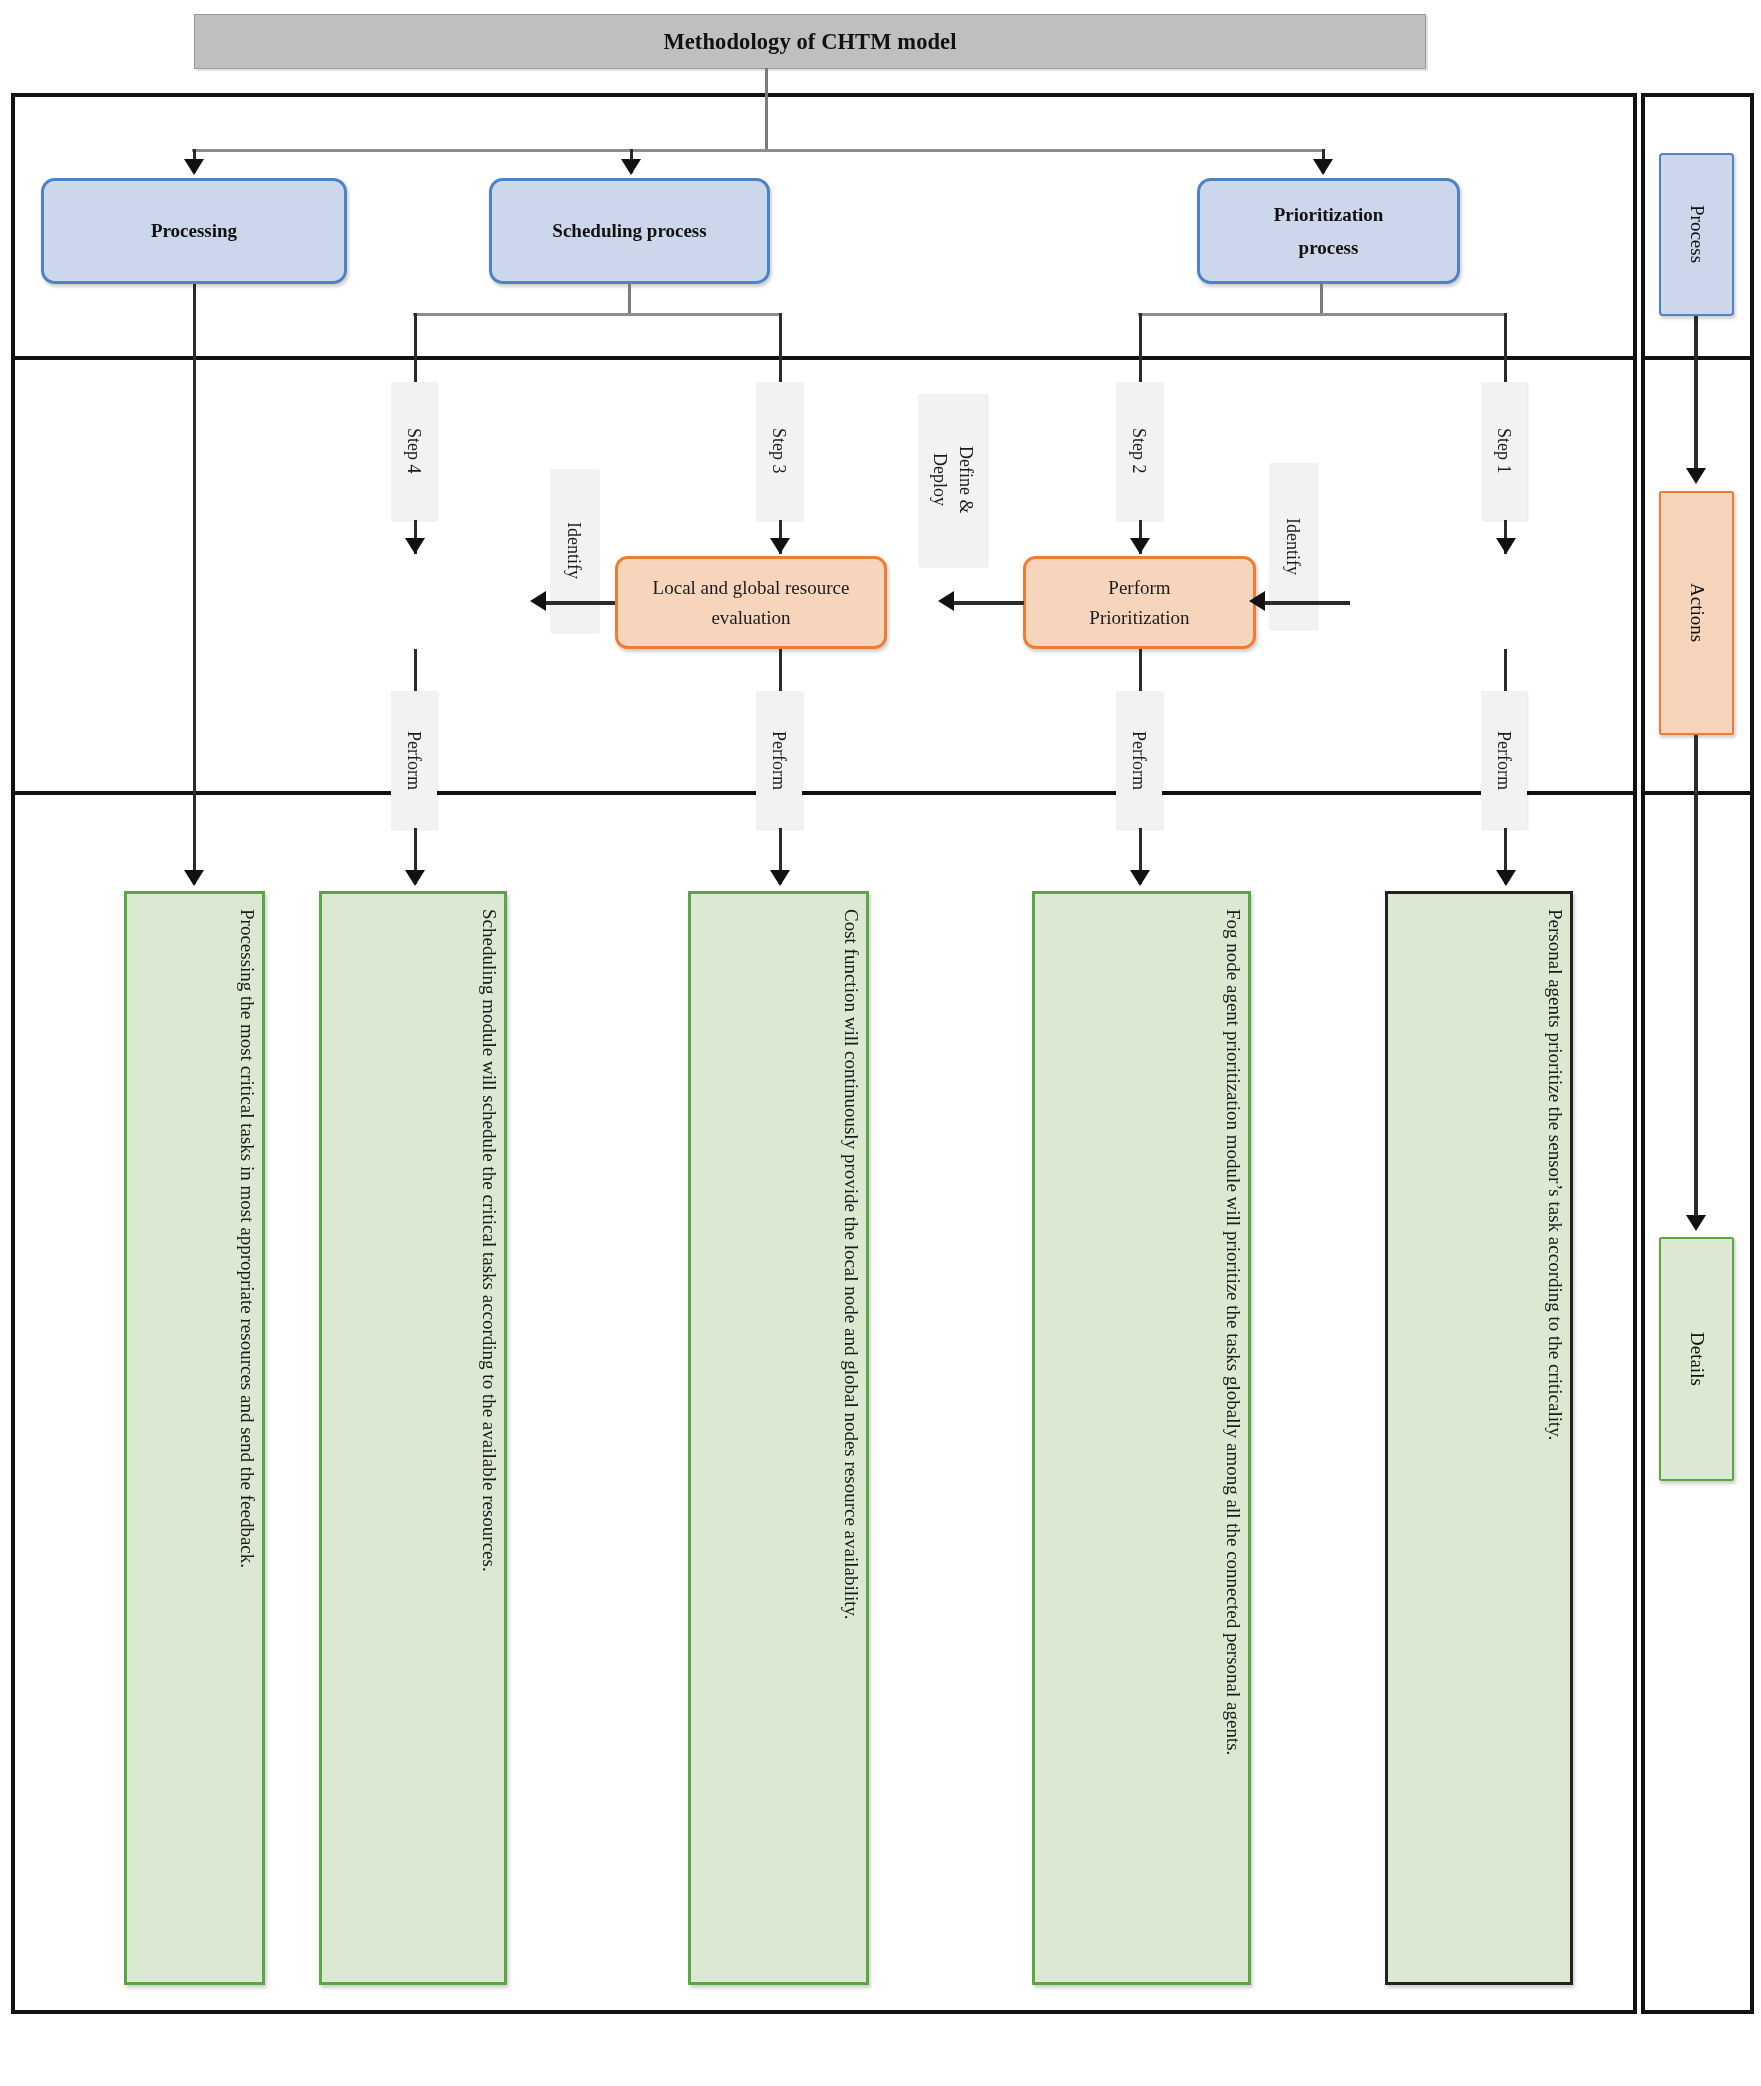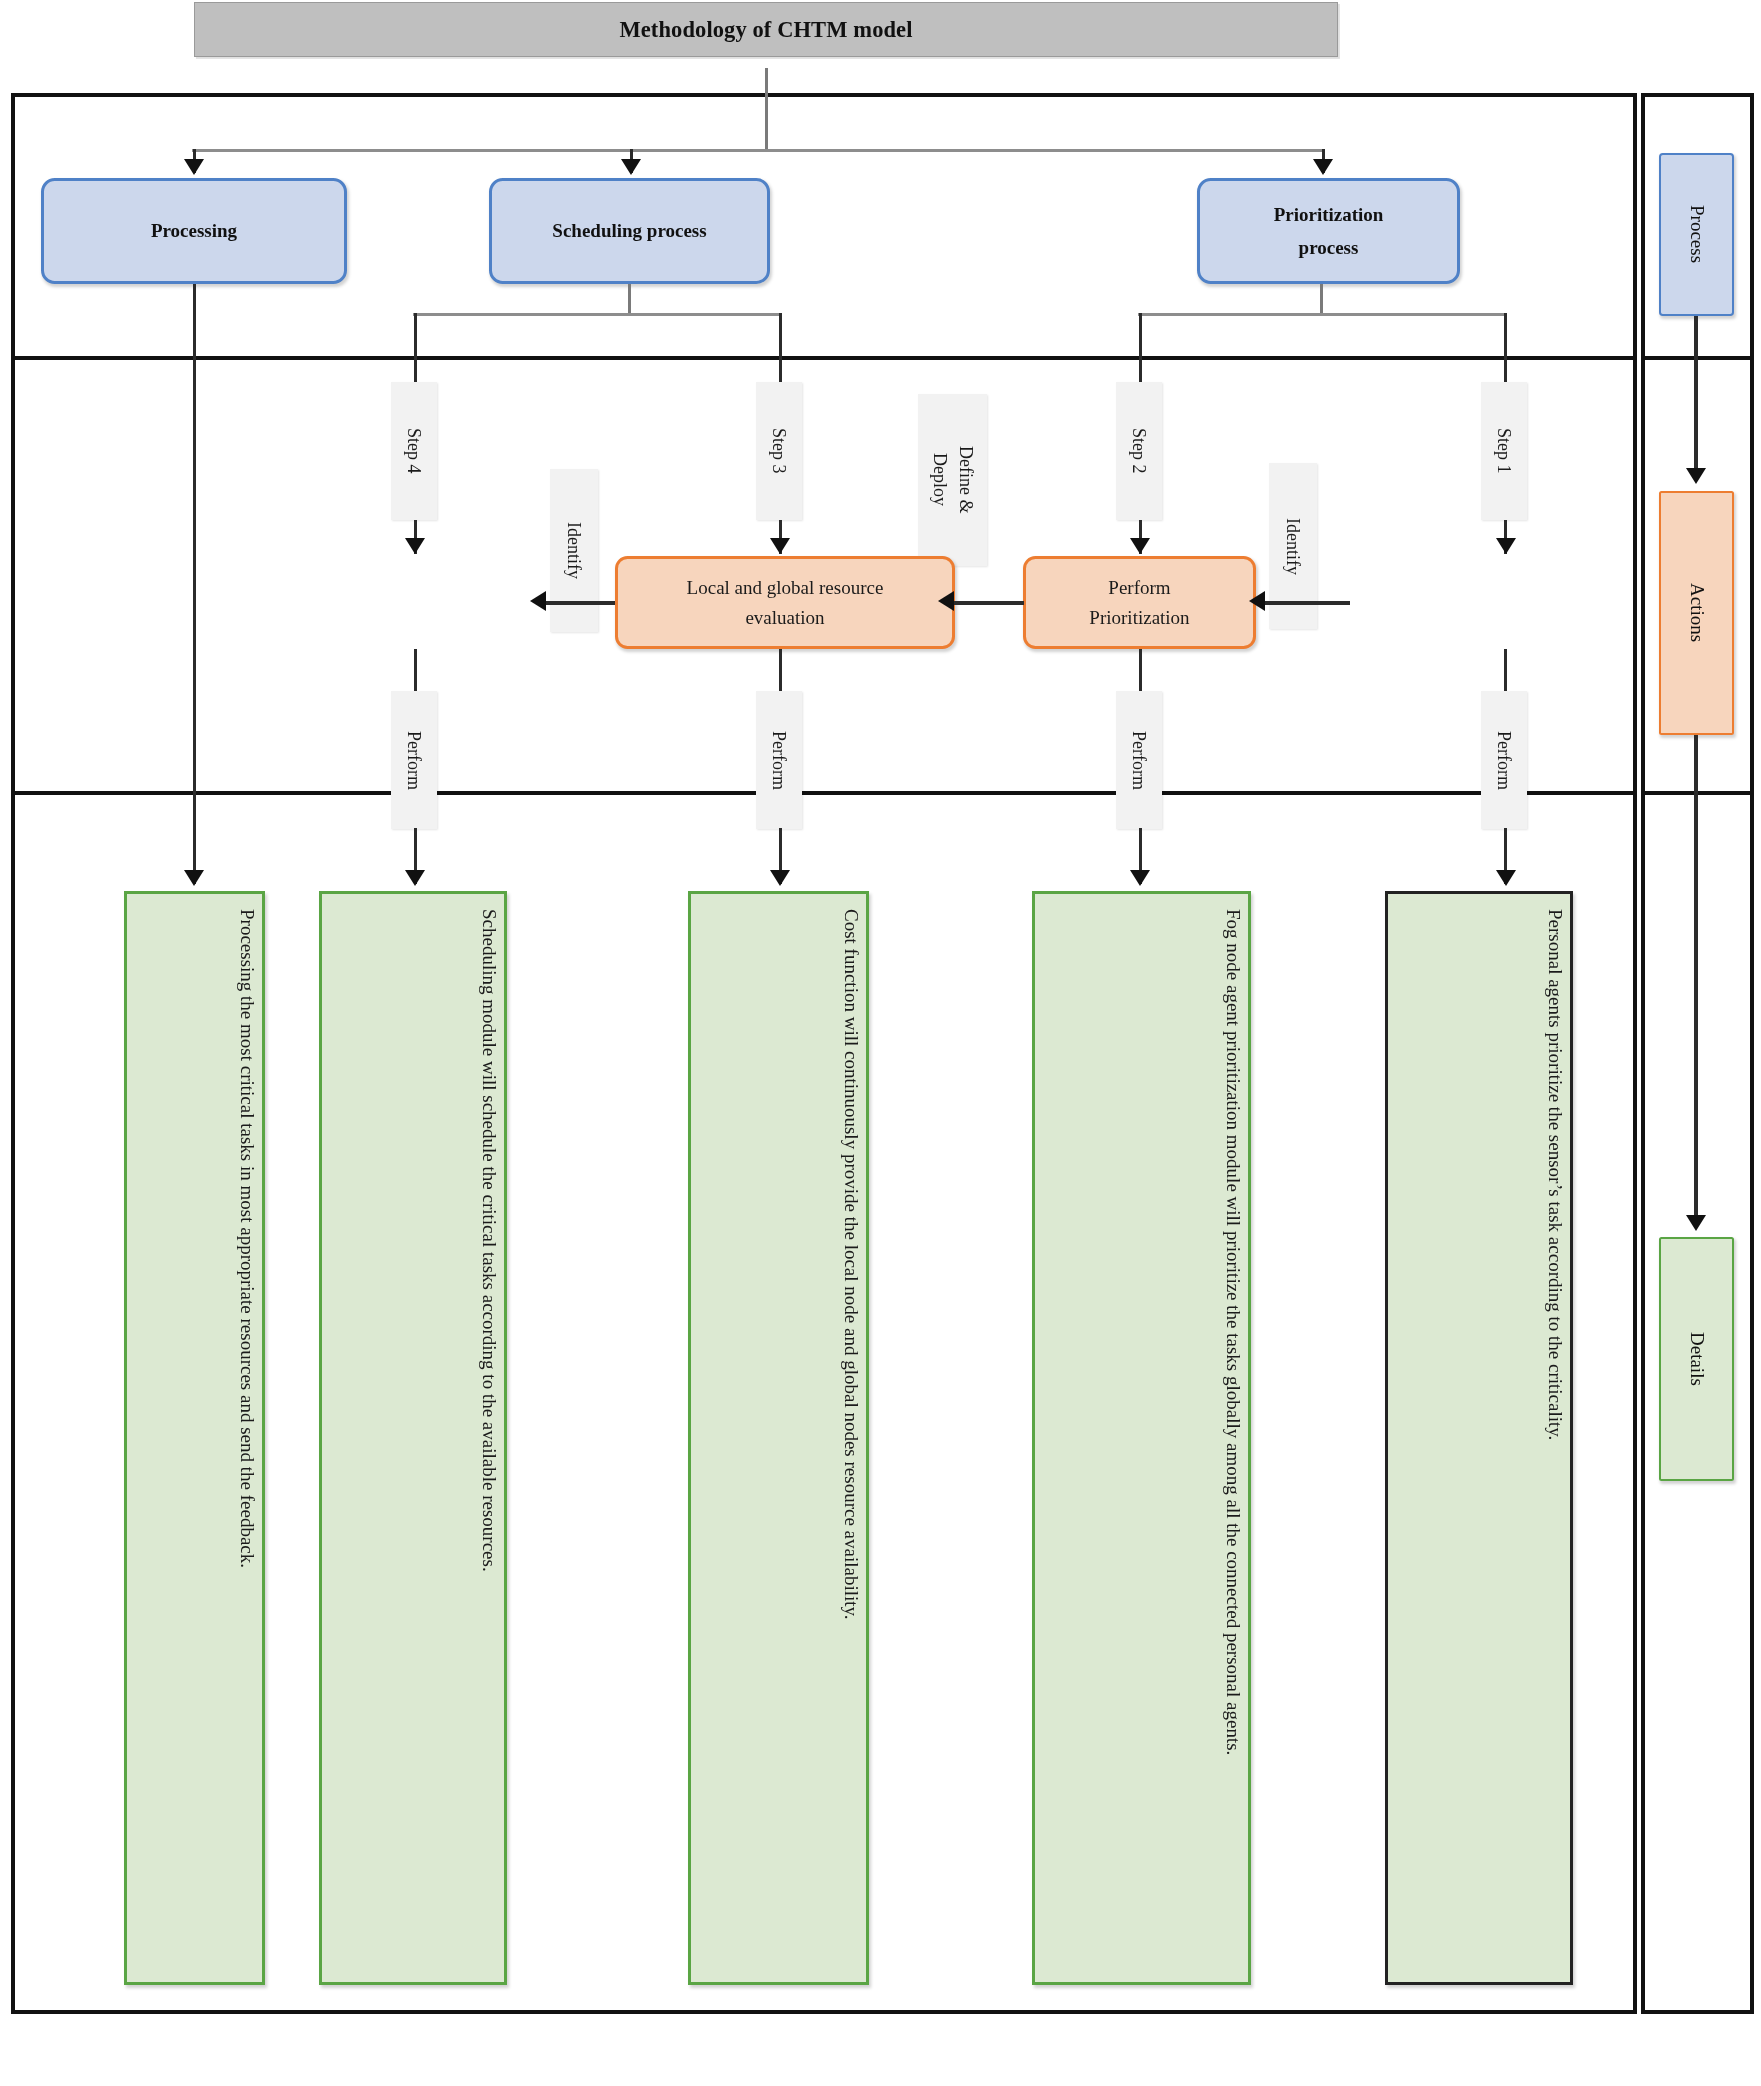--- a/index.html
+++ b/index.html
@@ -4,21 +4,21 @@
 <style>
   html,body{margin:0;padding:0;background:#fff;}
   body{font-family:"Liberation Serif",serif;}
   #stage{position:relative;width:1761px;height:2087px;background:#fff;overflow:hidden;}
 
   
   .abs{position:absolute;box-sizing:border-box;}
 
   
   .title-bar{
-    left:194px;top:2px;width:1144px;height:55px;
+    left:194px;top:14px;width:1232px;height:55px;
     background:#bfbfbf;border:0.6px solid #9a9a9a;
     display:flex;align-items:center;justify-content:center;
     font-weight:bold;font-size:22.5px;color:#111;letter-spacing:0.1px;
     box-shadow:1.9px 1.9px 0 rgba(0,0,0,.12);
   }
 
   
   .frame-main{left:11.3px;top:93px;width:1626px;height:1921px;border:4.4px solid #111;background:transparent;}
   .frame-legend{left:1641px;top:93px;width:113px;height:1921px;border:4.4px solid #111;background:transparent;}
   .hline{background:#111;height:4.4px;}
@@ -175,21 +175,21 @@
   <div class="abs tag" style="left:918px;top:394px;width:69px;height:172px;">
     <span>Define &amp;
 Deploy</span>
   </div>
 
   <div class="abs tag" style="left:1269px;top:463px;width:48px;height:166px;">
     <span>Identify</span>
   </div>
 
 
-  <div class="abs abox" style="left:615px;top:556px;width:340px;height:93px;">
+  <div class="abs abox" style="left:615px;top:556px;width:272px;height:93px;">
     <span style="white-space:pre-line;">Local and global resource
 evaluation</span>
   </div>
 
   <div class="abs abox" style="left:1023px;top:556px;width:233px;height:93px;">
     <span style="white-space:pre-line;">Perform
 Prioritization</span>
   </div>
 
 

